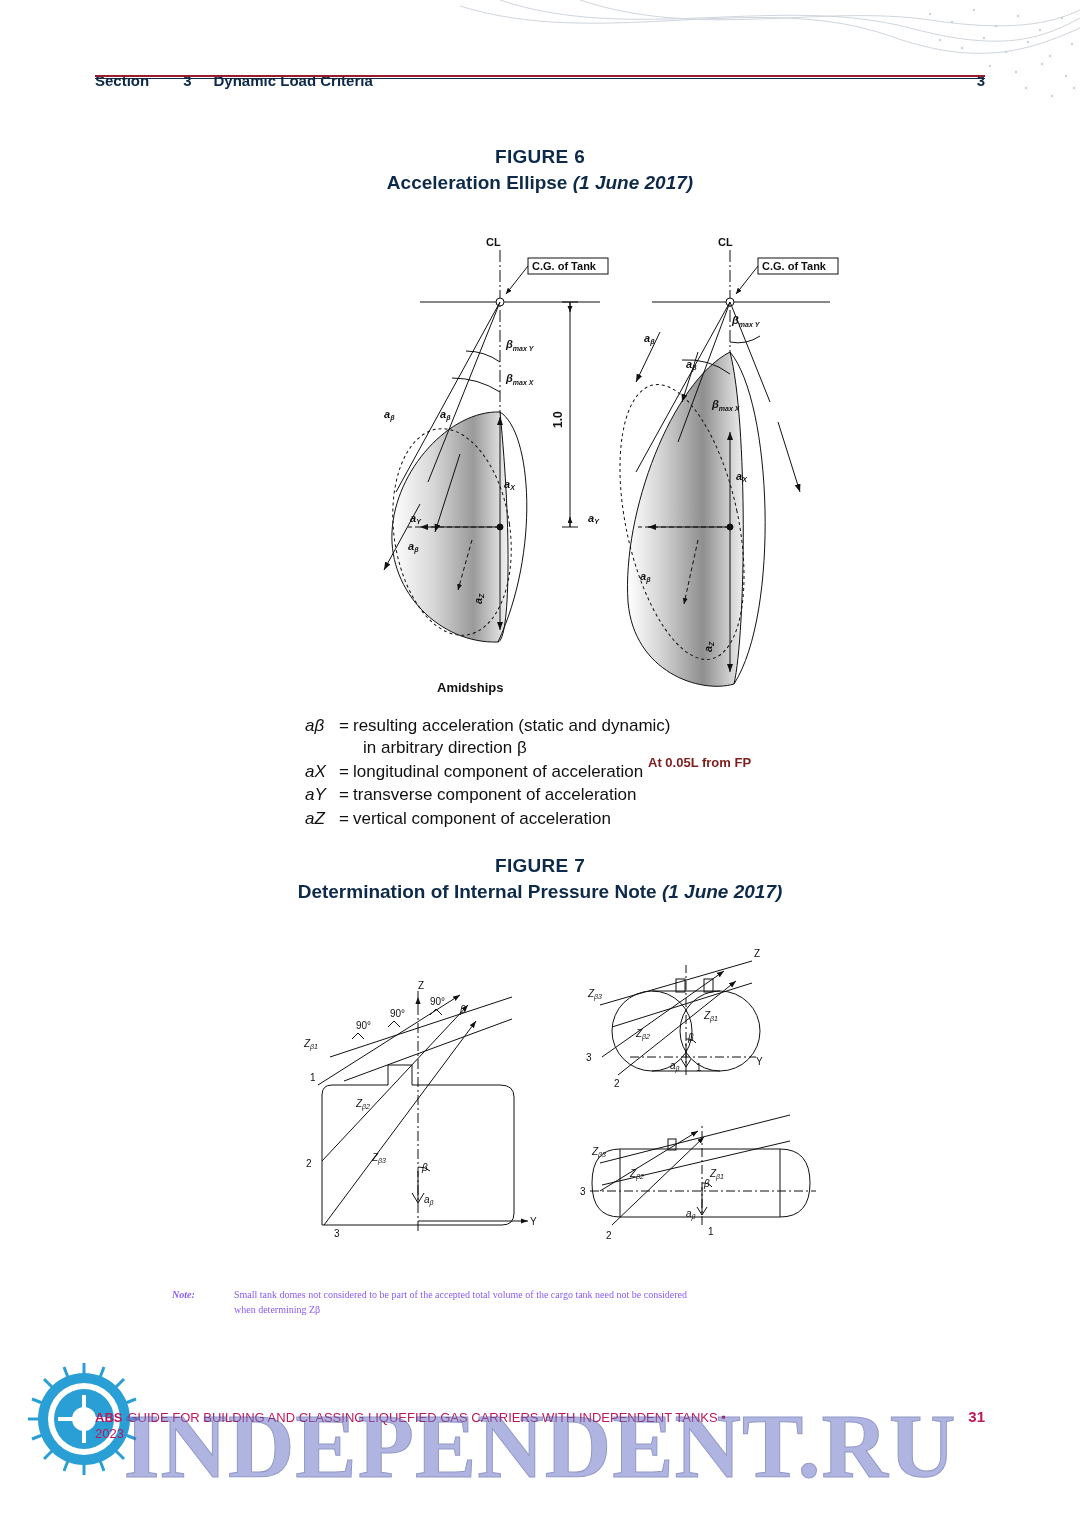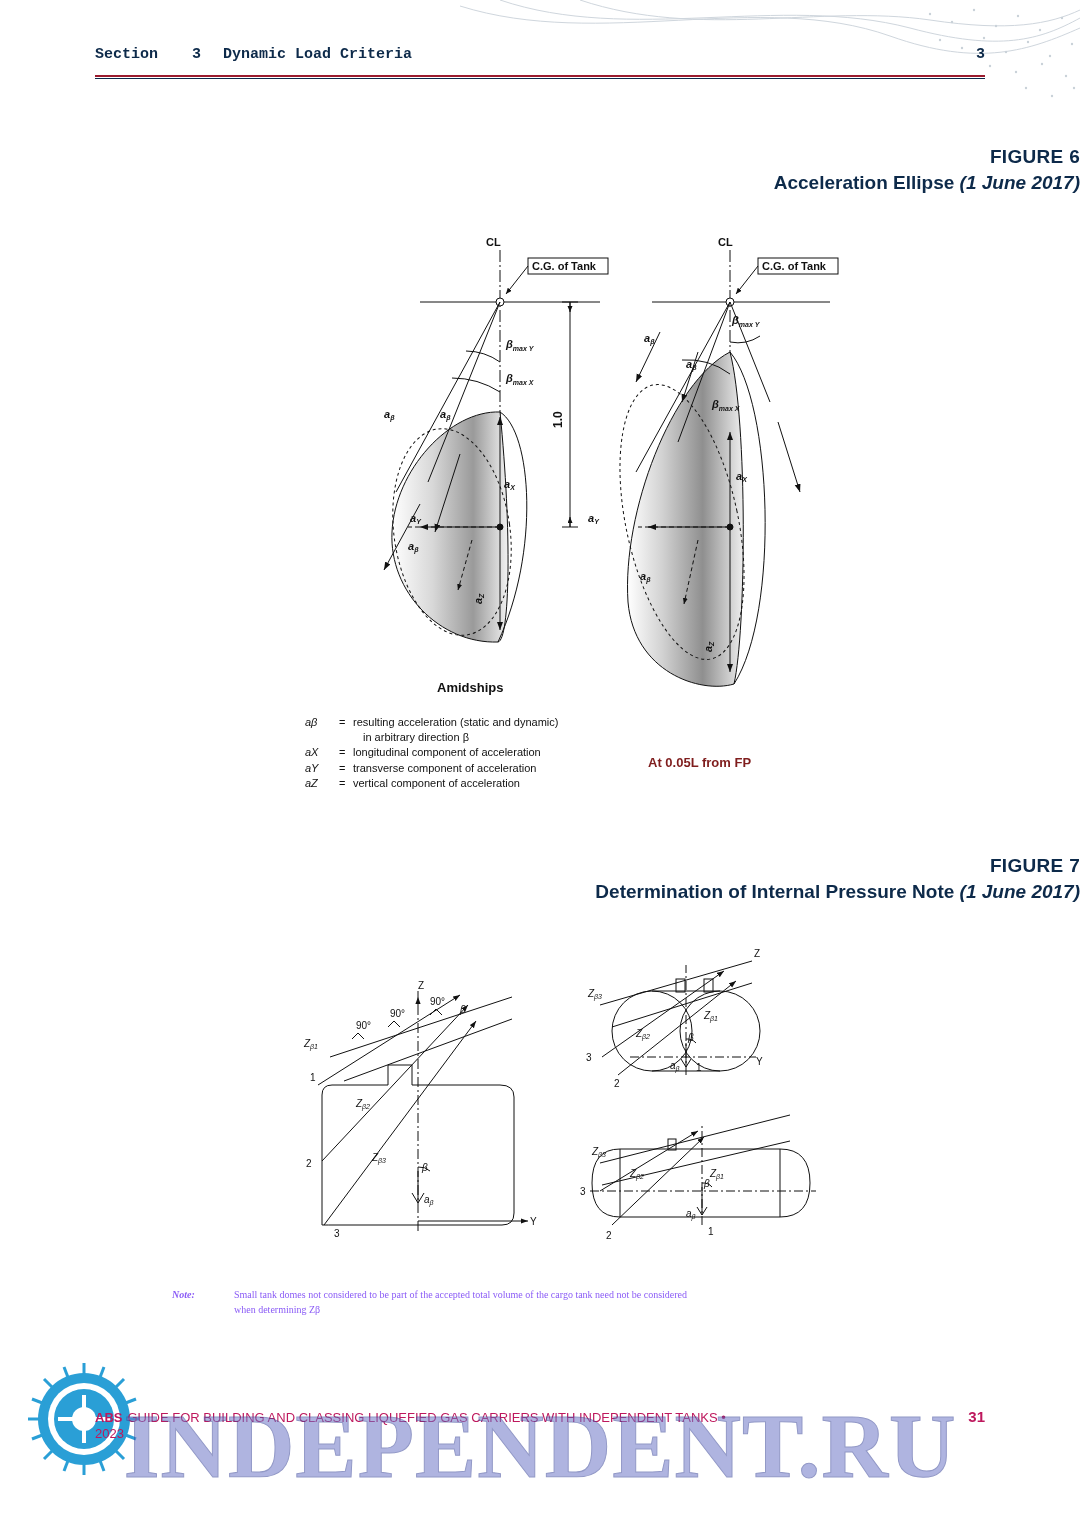--- a/index.html
+++ b/index.html
@@ -8,53 +8,53 @@
     background:#ffffff;
     font-family:"Liberation Serif", serif;
     color:#1a1a1a;
   }
   
   .corner-wave{
     position:absolute;top:0;right:0;width:620px;height:120px;pointer-events:none;
   }
   
   .page-header{
-    position:absolute;left:95px;top:46px;width:890px;
-    font-family:Liberation Mono, monospace;
+    position:absolute;left:95px;top:58px;width:890px;
+    font-family:Liberation Sans, sans-serif;
   }
   .page-header .row{
     display:flex;align-items:baseline;font-weight:bold;font-size:15px;color:#0d2a4a;
   }
   .page-header .sec-word{margin-right:34px;}
   .page-header .sec-num{margin-right:22px;}
-  .page-header .sec-title{flex:1;}
+  .page-header .sec-title{flex:1;margin-top:14px;}
   .page-header .sec-page{font-weight:bold;color:#0d2a4a;}
   .header-rule{
     position:absolute;left:95px;top:75px;width:890px;height:2px;background:#9b1b2e;
   }
   .header-rule2{
     position:absolute;left:95px;top:78px;width:890px;height:1px;background:#0d2a4a;
   }
 
   
   .fig-title{
-    position:absolute;width:100%;text-align:right;
+    position:absolute;width:100%;text-align:center;
     font-family:"Liberation Sans", sans-serif;font-weight:bold;color:#0d2a4a;
   }
   .fig-title .l1{font-size:19px;letter-spacing:.3px;}
   .fig-title .l2{font-size:19px;margin-top:4px;}
   .fig-title .l2 .ital{font-style:italic;}
 
   
   .figure-area{position:absolute;}
 
   
   .legend{
     position:absolute;left:305px;top:715px;font-family:"Liberation Sans", sans-serif;
-    font-size:11px;color:#111;line-height:1.32;
+    font-size:17px;color:#111;line-height:1.32;
   }
   .legend table{border-collapse:collapse;}
   .legend td{vertical-align:top;padding:0 0 1px 0;}
   .legend td.sym{width:34px;font-style:italic;}
   .legend td.eq{width:14px;}
 
   .amidships{
     position:absolute;left:437px;top:680px;
     font-family:"Liberation Sans", sans-serif;font-weight:bold;font-size:13px;color:#111;
   }

